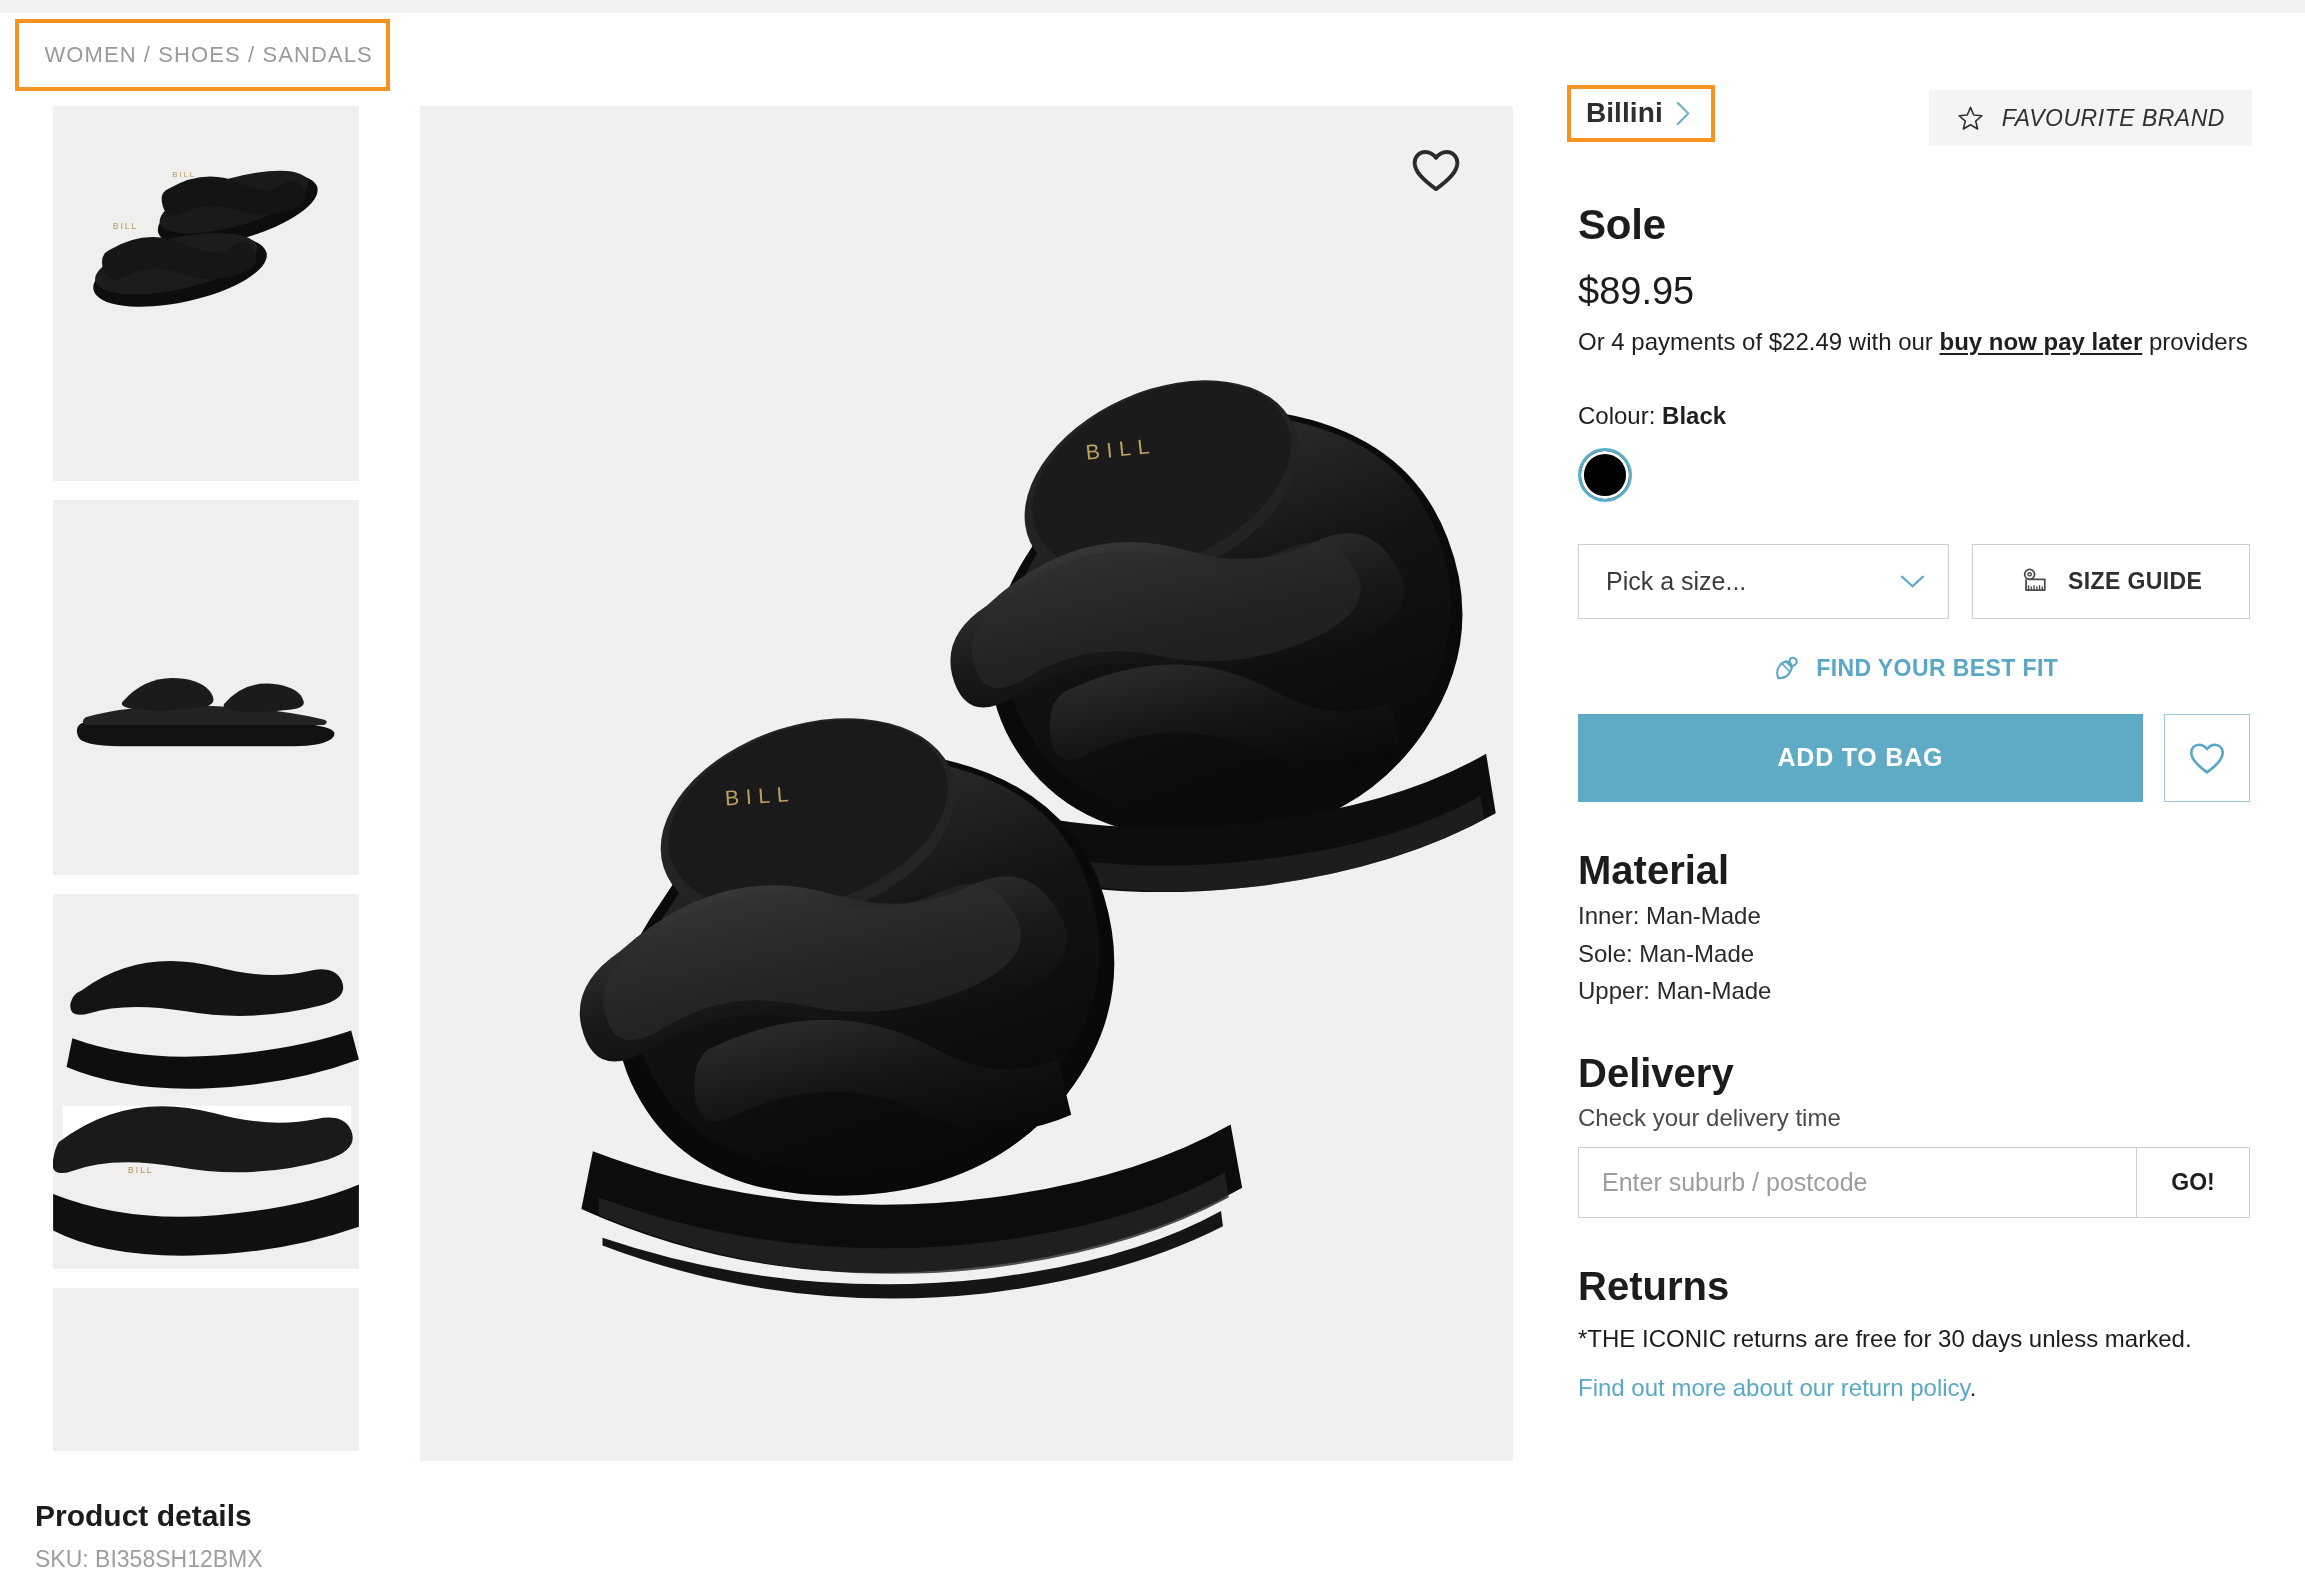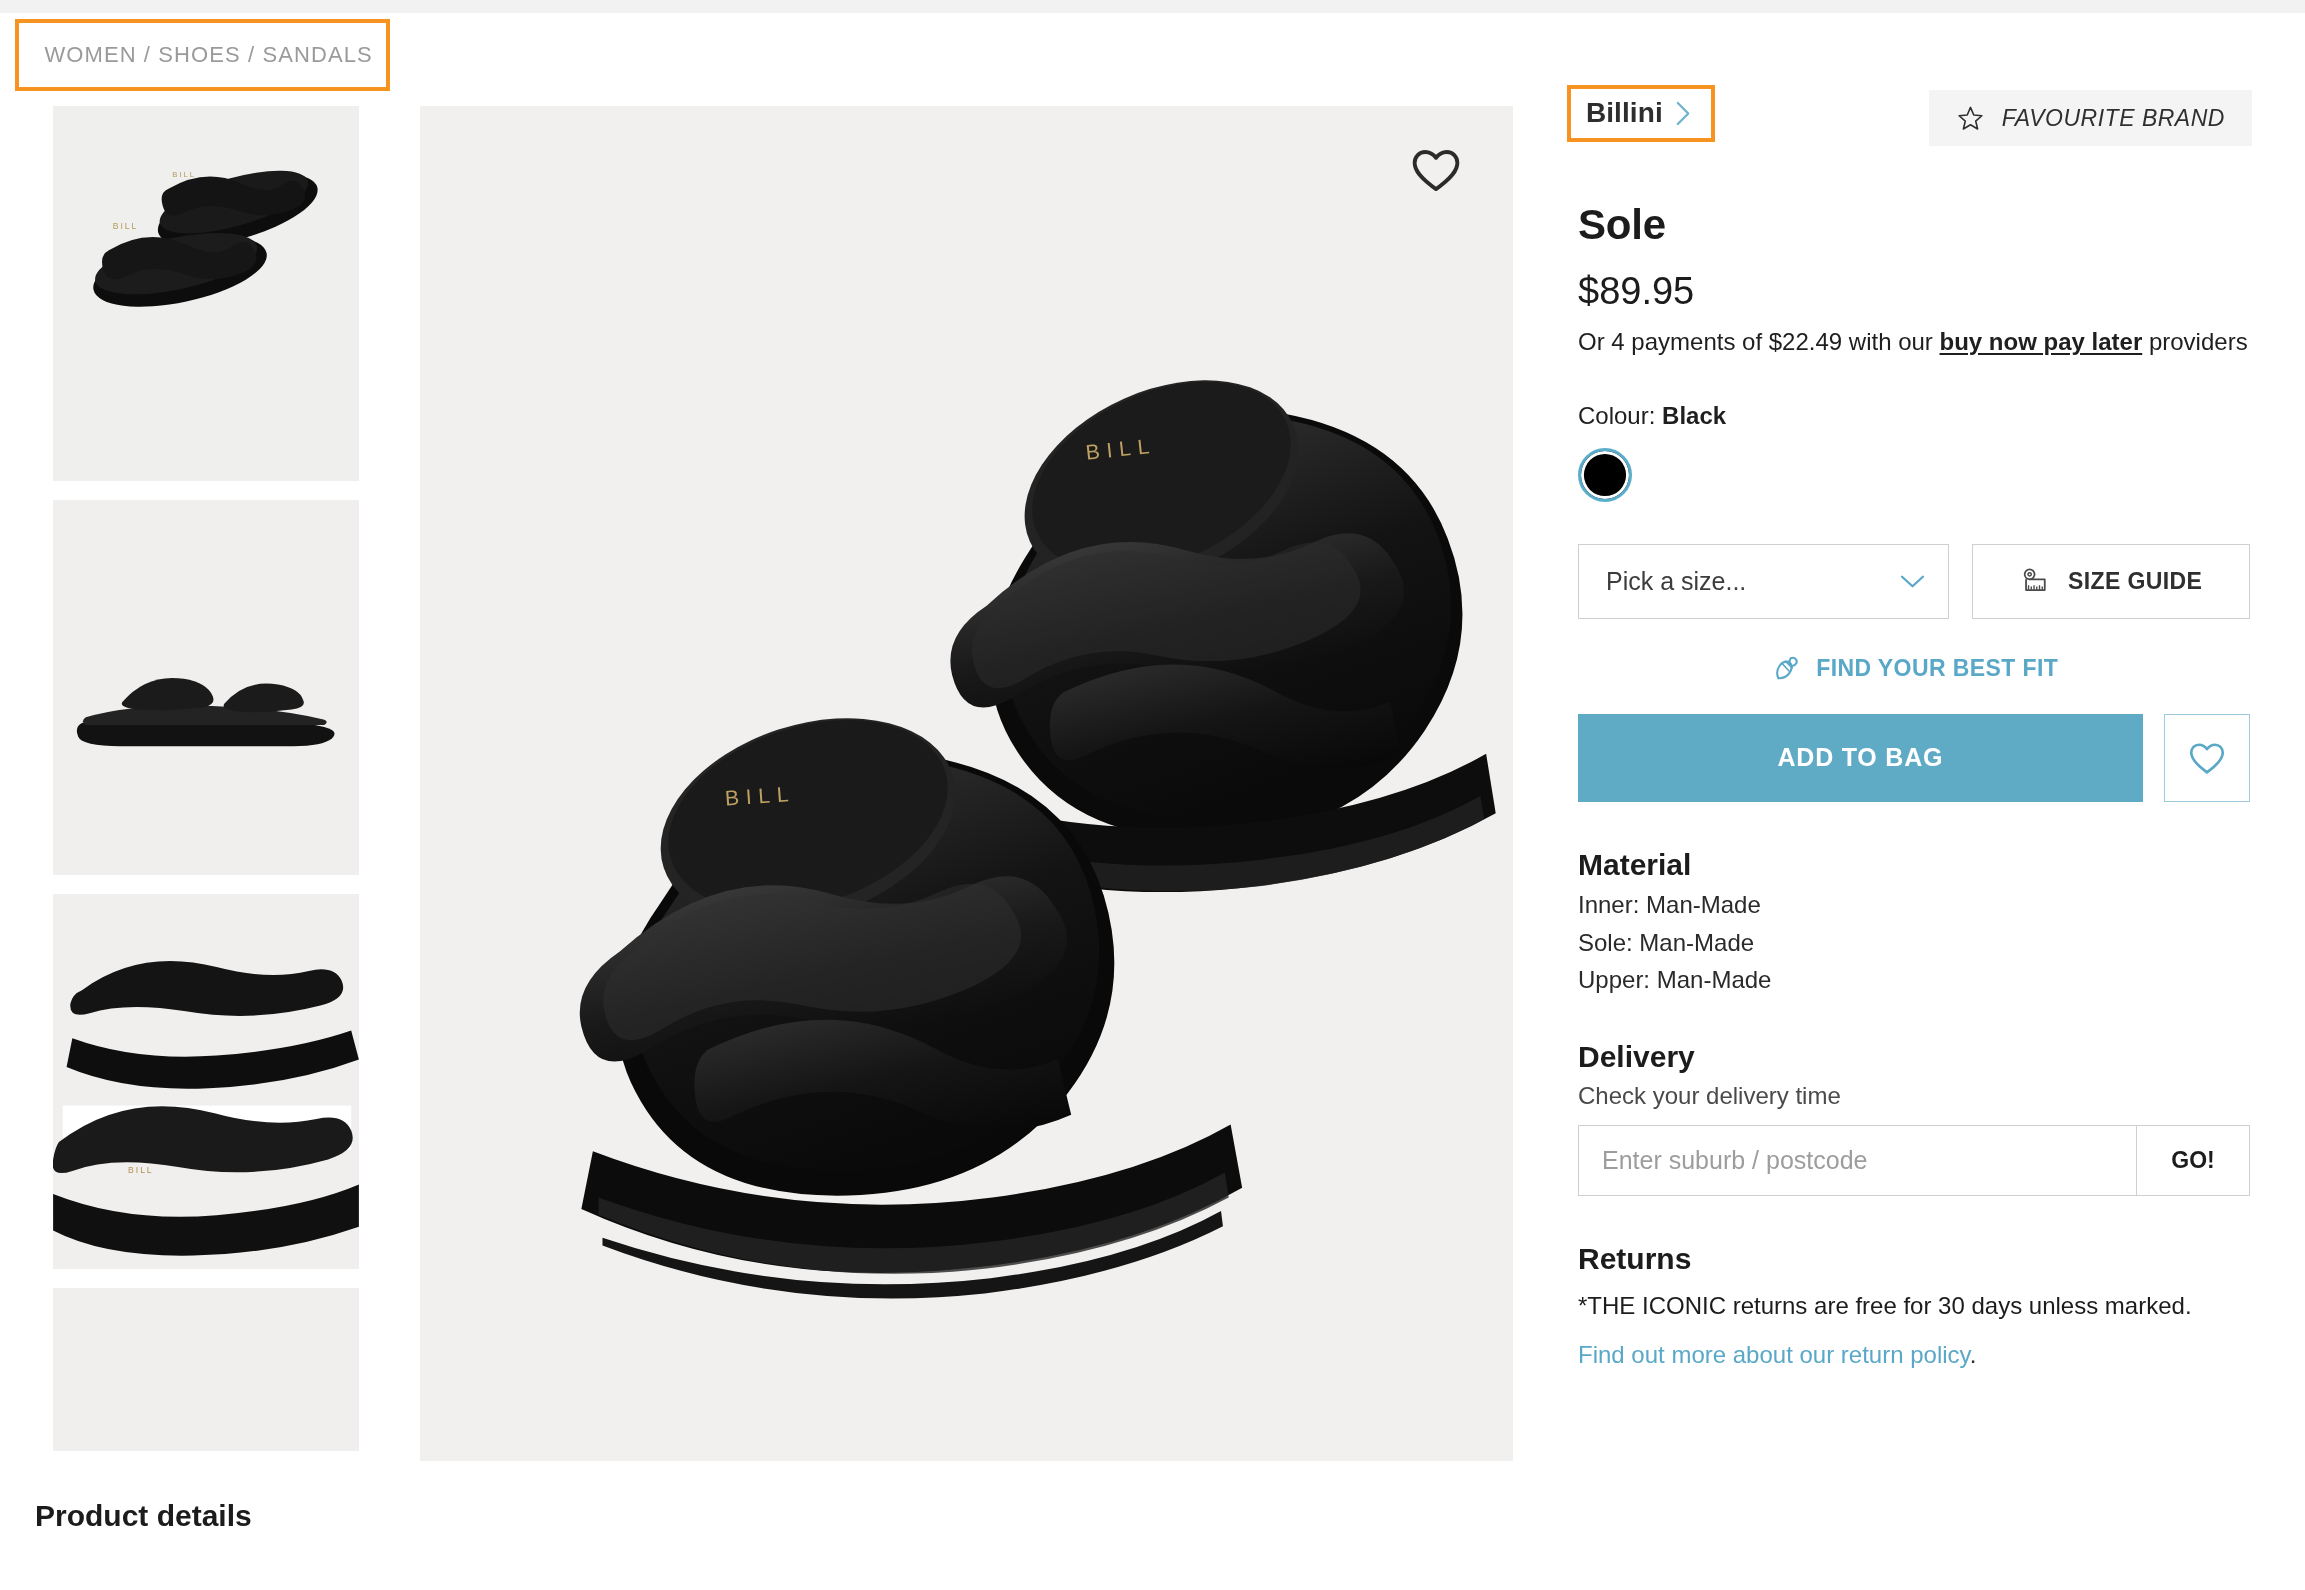--- a/index.html
+++ b/index.html
@@ -177,21 +177,21 @@
   }
   .wish-btn {
     width: 88px; height: 88px;
     border: 1px solid #9dcbdb; background: #fff;
     display: flex; align-items: center; justify-content: center;
     cursor: pointer;
   }
 
   .section { margin-top: 46px; }
   .section-head {
-    font-size: 30px; font-weight: bold; color: #1c1c1c; margin-top: 38px;
+    font-size: 40px; font-weight: bold; color: #1c1c1c; margin-top: 38px;
   }
   .section-line {
     font-size: 24px; color: #2a2a2a; margin-top: 9.6px;
   }
   .section-sub {
     font-size: 24px; color: #4a4a4a; margin-top: 7.7px;
   }
 
   .postcode-row {
     margin-top: 15.4px;
@@ -436,17 +436,18 @@
       <div class="returns-note">*THE ICONIC returns are free for 30 days unless marked.</div>
       <div class="returns-link">
         <span>Find out more about our return policy</span><span class="dot">.</span>
       </div>
     </div>
 
   </div>
 
   <div class="details">
     <div class="details-head">Product details</div>
+    <div class="details-sku">SKU: BI358SH12BMX</div>
 
   </div>
 
 </div>
 
 
 </body></html>

